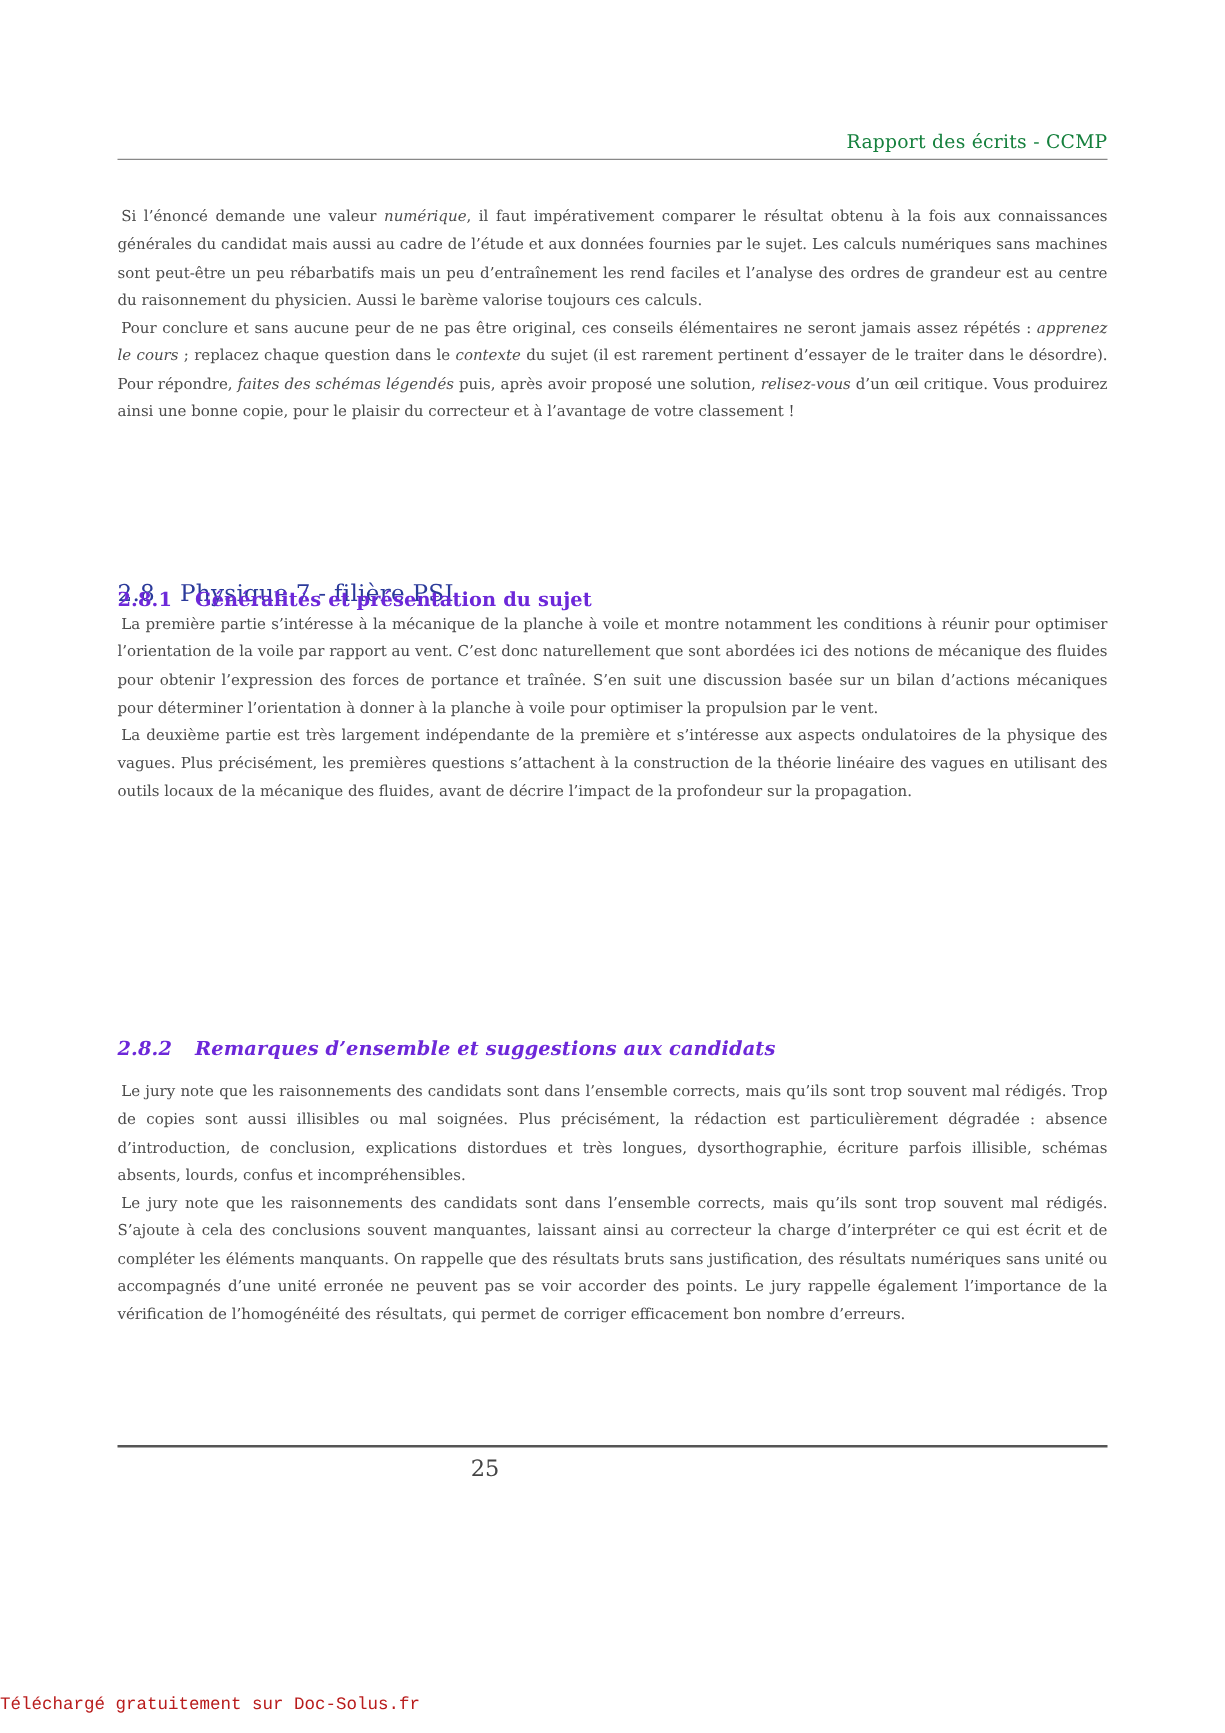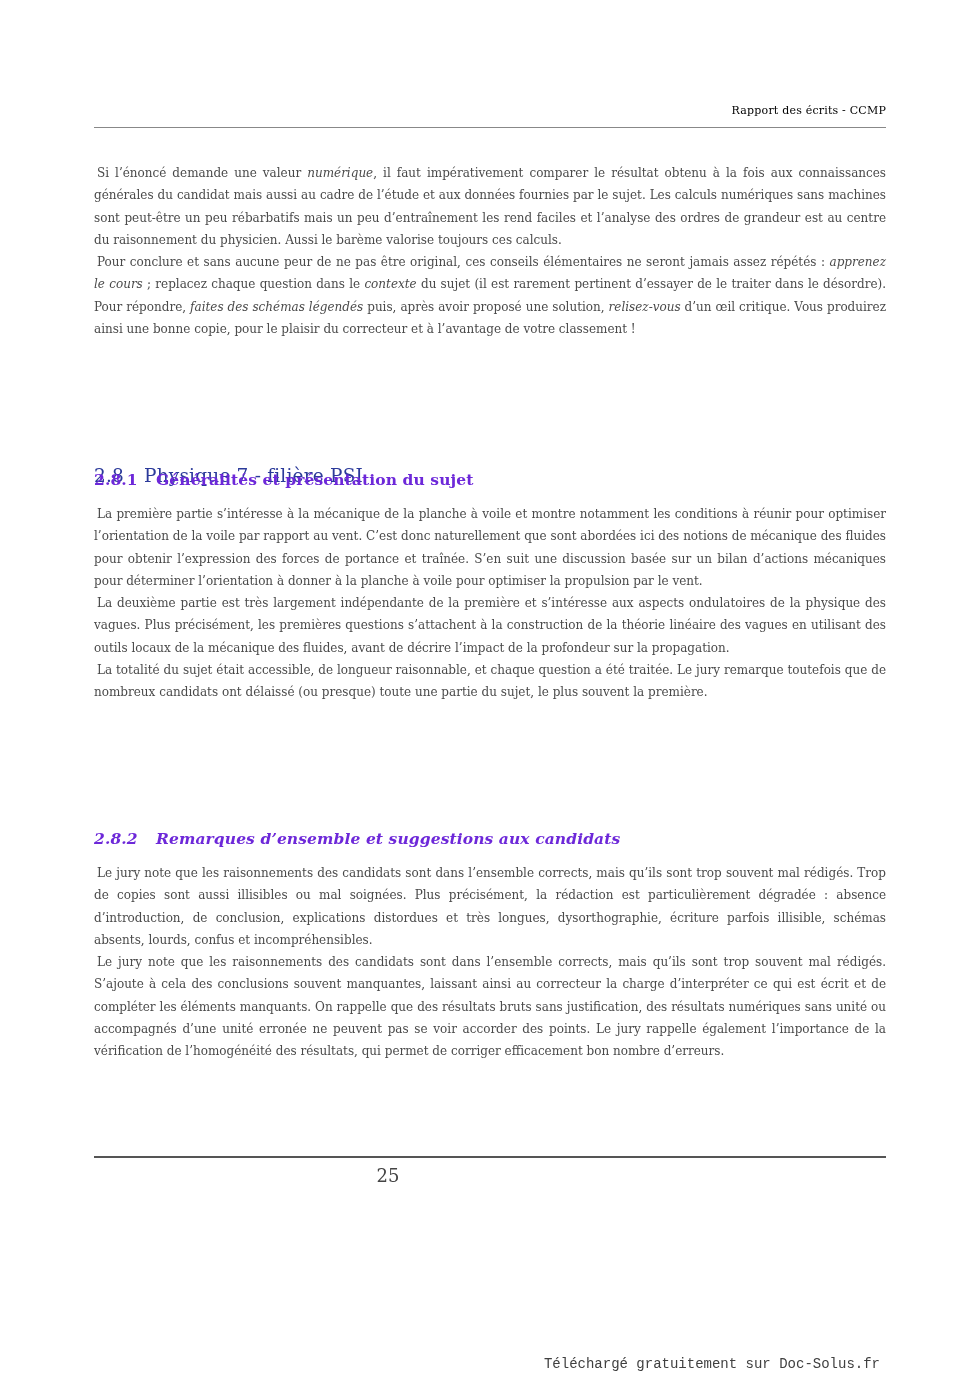--- a/index.html
+++ b/index.html
@@ -1,57 +1,56 @@
 <!DOCTYPE html>
 <html><head>
 <meta charset="utf-8">
 <style>
   html, body { margin: 0; padding: 0; background: #ffffff; }
   body { width: 980px; height: 1386px; position: relative; overflow: hidden;
          font-family: "DejaVu Serif", "Liberation Serif", serif; color: #444444; }
   .header { position: absolute; left: 94px; top: 104px; width: 792px; text-align: right;
-            font-size: 11px; color: #000000; letter-spacing: 0.2px; }
+            font-size: 15px; color: #15803d; letter-spacing: 0.2px; }
   .header-rule { position: absolute; left: 94px; top: 127px; width: 792px; height: 1px; background: #888; }
   .para { position: absolute; left: 94px; width: 792px; font-size: 12px; line-height: 22.3px;
           text-align: justify; color: #4a4a4a; }
   .para p { margin: 0; text-indent: 3px; }
   em { font-style: italic; }
   .sec { position: absolute; left: 94px; font-size: 18.5px; color: #2b3a9a; letter-spacing: 0.2px; }
   .sec .num { display: inline-block; width: 50px; margin-top: 34px; }
   .subsec { position: absolute; left: 94px; font-size: 15.5px; font-weight: bold; color: #6d28d9; letter-spacing: 0.1px; }
   .subsec .num { display: inline-block; width: 62px; }
   .link { color: #5566ee; cursor: pointer; }
   .footer-rule { position: absolute; left: 94px; top: 1156px; width: 792px; height: 2px; background: #555; }
   .page-num { position: absolute; left: 0; width: 776px; top: 1165px; text-align: center; font-size: 18px; color: #444; }
-  .watermark { position: absolute; left: 0; width: 880px; top: 1356px; text-align: right;
-               font-family: "Liberation Mono", "DejaVu Sans Mono", monospace; font-size: 14px; color: #404040; }
+  .watermark { position: absolute; left: 0; width: 880px; top: 1356px; text-align: left;
+               font-family: "Liberation Mono", "DejaVu Sans Mono", monospace; font-size: 14px; color: #b91c1c; }
 </style>
 </head>
 <body>
 
 <div class="header">Rapport des écrits - CCMP</div>
 <div class="header-rule"></div>
 
 <div class="para" style="top:162px;">
   <p><span>Si l’énoncé demande une valeur </span><em>numérique</em><span>, il faut impérativement comparer le résultat obtenu à la fois aux connaissances générales du candidat mais aussi au cadre de l’étude et aux données fournies par le sujet. Les calculs numériques sans machines sont peut-être un peu rébarbatifs mais un peu d’entraînement les rend faciles et l’analyse des ordres de grandeur est au centre du raisonnement du physicien. Aussi le barème valorise toujours ces calculs.</span></p>
   <p><span>Pour conclure et sans aucune peur de ne pas être original, ces conseils élémentaires ne seront jamais assez répétés : </span><em>apprenez le cours</em><span> ; replacez chaque question dans le </span><em>contexte</em><span> du sujet (il est rarement pertinent d’essayer de le traiter dans le désordre). Pour répondre, </span><em>faites des schémas légendés</em><span> puis, après avoir proposé une solution, </span><em>relisez-vous</em><span> d’un œil critique. Vous produirez ainsi une bonne copie, pour le plaisir du correcteur et à l’avantage de votre classement !</span></p>
 </div>
 
 <div class="sec" style="top:431px;">
   <span class="num">2.8</span><span>Physique 7 - filière PSI</span>
 </div>
 
 <div class="subsec" style="top:470px;">
   <span class="num">2.8.1</span><span>Généralités et présentation du sujet</span>
 </div>
 
-<div class="para" style="top:503px;">
+<div class="para" style="top:488px;">
   <p>La première partie s’intéresse à la mécanique de la planche à voile et montre notamment les conditions à réunir pour optimiser l’orientation de la voile par rapport au vent. C’est donc naturellement que sont abordées ici des notions de mécanique des fluides pour obtenir l’expression des forces de portance et traînée. S’en suit une discussion basée sur un bilan d’actions mécaniques pour déterminer l’orientation à donner à la planche à voile pour optimiser la propulsion par le vent.</p>
   <p>La deuxième partie est très largement indépendante de la première et s’intéresse aux aspects ondulatoires de la physique des vagues. Plus précisément, les premières questions s’attachent à la construction de la théorie linéaire des vagues en utilisant des outils locaux de la mécanique des fluides, avant de décrire l’impact de la profondeur sur la propagation.</p>
-  <p>La totalité du sujet était accessible, de longueur raisonnable, et chaque question a été traitée. Le jury remarque toutefois que de nombreux candidats ont délaissé (ou presque) toute une partie du sujet, le plus souvent la première.</p>
 </div>
 
 <div class="subsec" style="top:829px;font-style:italic;">
   <span class="num">2.8.2</span><span>Remarques d’ensemble et suggestions aux candidats</span>
 </div>
 
 <div class="para" style="top:862px;">
   <p>Le jury note que les raisonnements des candidats sont dans l’ensemble corrects, mais qu’ils sont trop souvent mal rédigés. Trop de copies sont aussi illisibles ou mal soignées. Plus précisément, la rédaction est particulièrement dégradée  : absence d’introduction, de conclusion, explications distordues et très longues, dysorthographie, écriture parfois illisible, schémas absents, lourds, confus et incompréhensibles.</p>
   <p>Le jury note que les raisonnements des candidats sont dans l’ensemble corrects, mais qu’ils sont trop souvent mal rédigés. S’ajoute à cela des conclusions souvent manquantes, laissant ainsi au correcteur la charge d’interpréter ce qui est écrit et de compléter les éléments manquants. On rappelle que des résultats bruts sans justification, des résultats numériques sans unité ou accompagnés d’une unité erronée ne peuvent pas se voir accorder des points. Le jury rappelle également l’importance de la vérification de l’homogénéité des résultats, qui permet de corriger efficacement bon nombre d’erreurs.</p>
 </div>

